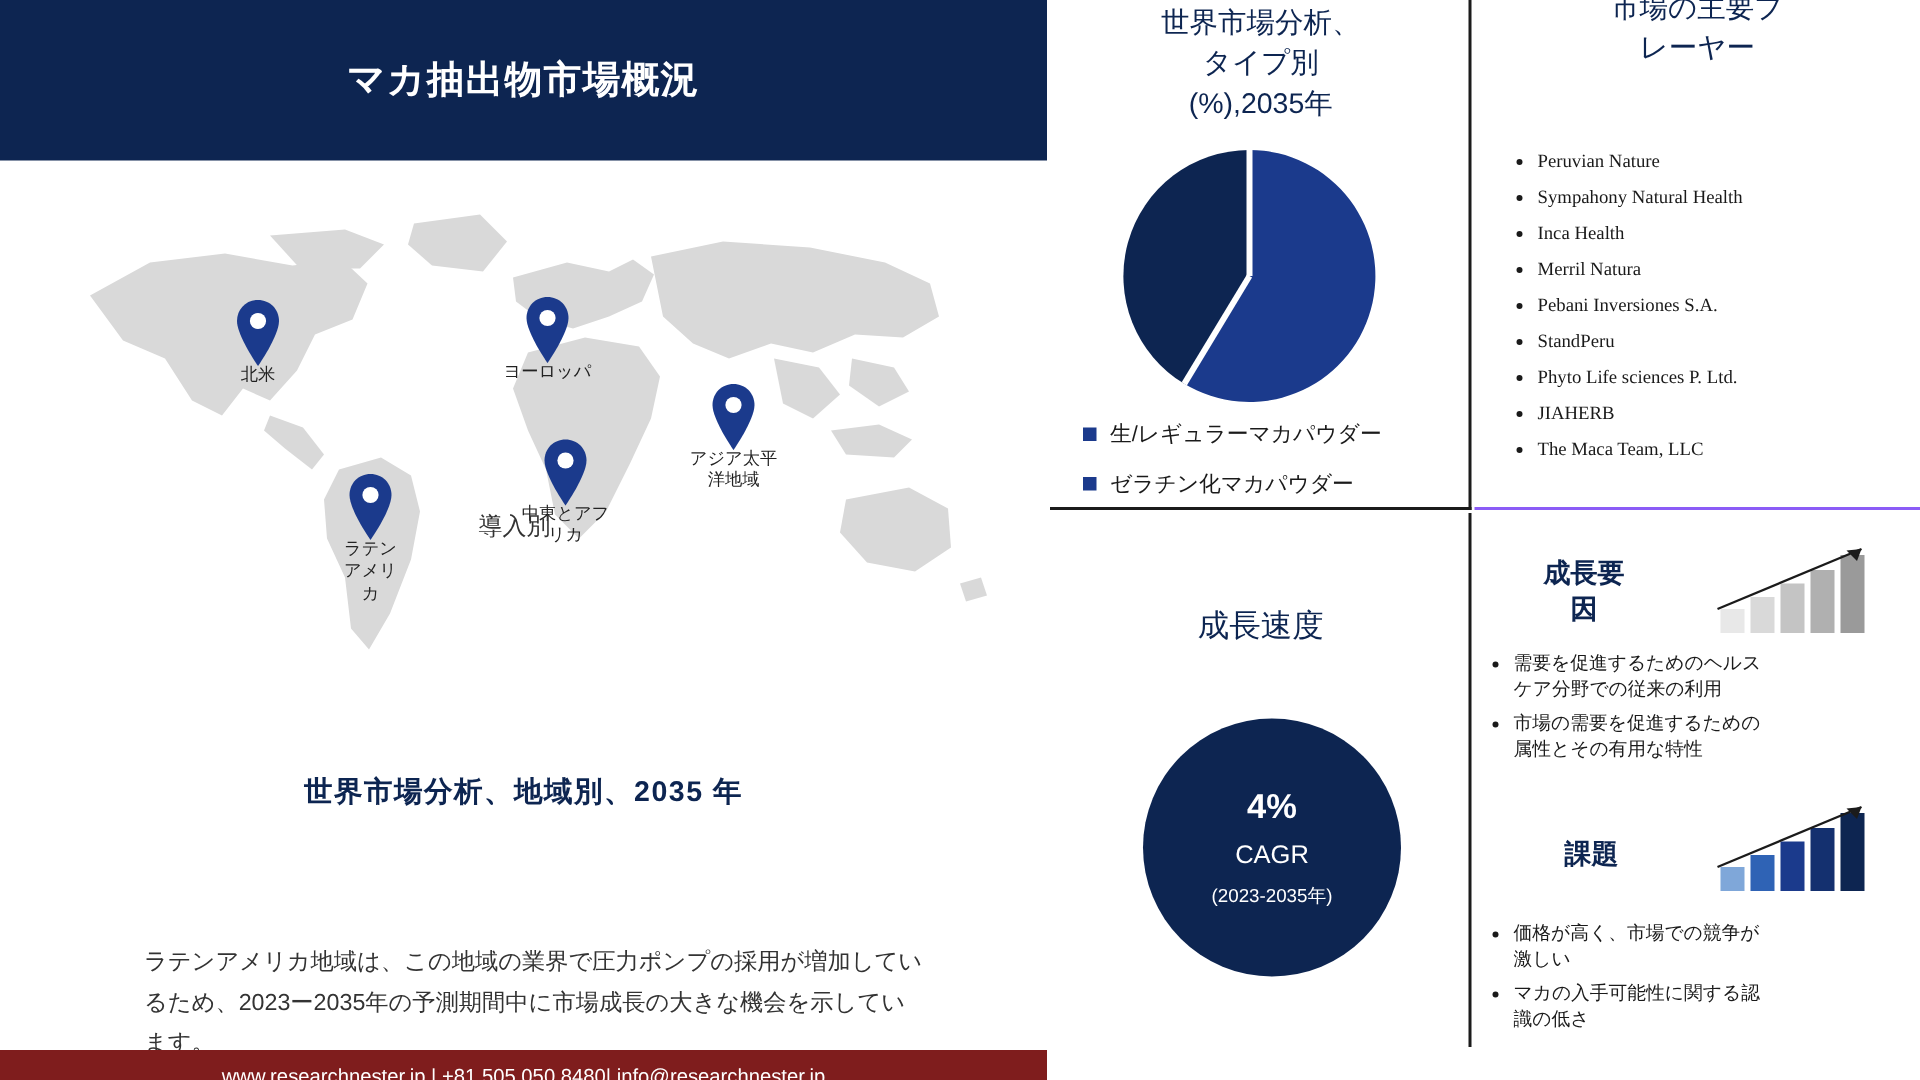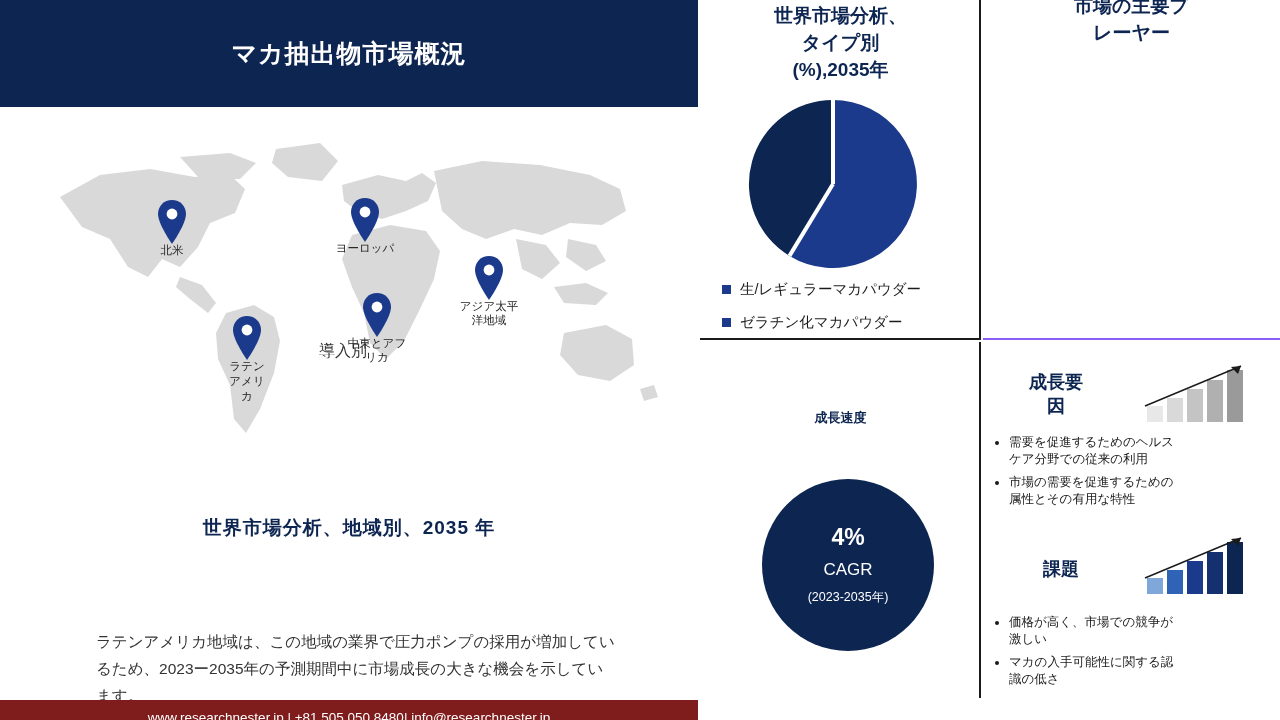--- a/index.html
+++ b/index.html
@@ -56,39 +56,39 @@
   }
 
   
   .cell { position: absolute; background: #fff; }
   .cell-tl { left: 700px; top: 0;   width: 281px; height: 340px; border-right: 2px solid #1b1b1b; border-bottom: 2px solid #1b1b1b; }
   .cell-tr { left: 983px; top: 0;   width: 297px; height: 340px; border-bottom: 2px solid #8b5cf6; }
   .cell-bl { left: 700px; top: 342px; width: 281px; height: 356px; border-right: 2px solid #1b1b1b; }
   .cell-br { left: 983px; top: 342px; width: 297px; height: 356px; }
 
   .cell-h {
-    color: #0d2551; font-weight: bold; text-align: center; line-height: 27px;
+    color: #0d2551; font-weight: normal; text-align: center; line-height: 27px;
   }
 
   .pie-head { position: absolute; left: 0; top: 2px; width: 281px; font-size: 19px; }
   .pie-wrap { position: absolute; left: 40px; top: 100px; }
 
   .legend { position: absolute; left: 22px; top: 265px; width: 255px; margin-top: 15px; }
   .legend-row { display: flex; align-items: center; margin-bottom: 14px; }
   .legend-sq { width: 9px; height: 9px; background: #1b3a8c; margin-right: 9px; flex: none; }
   .legend-tx { font-size: 14.5px; color: #1a1a1a; }
 
   .players-head { position: absolute; left: 0; top: -8px; width: 297px; font-size: 19px; }
   .players-list { position: absolute; left: 22px; top: 95px; width: 270px; }
   .players-list li {
     list-style: disc; margin-left: 20px; font-size: 12.5px; color: #1a1a1a;
     line-height: 24px; font-family: "Liberation Serif", serif;
   }
 
-  .growth-head { position: absolute; left: 0; top: 62px; width: 281px; font-size: 13px; }
+  .growth-head { position: absolute; left: 0; top: 62px; width: 281px; font-size: 21px; }
   .donut {
     position: absolute; left: 62px; top: 137px; width: 172px; height: 172px;
     border-radius: 50%; background: #0d2551;
     display: flex; flex-direction: column; align-items: center; justify-content: center;
     color: #fff;
   }
   .donut .big { font-size: 23px; font-weight: bold; }
   .donut .mid { font-size: 17px; margin-top: 9px; }
   .donut .sml { font-size: 12.5px; margin-top: 9px; }
 
@@ -224,20 +224,31 @@
         <span class="legend-tx">ゼラチン化マカパウダー</span>
       </div>
     </div>
   </div>
 
   <div class="cell cell-tr">
     <div class="cell-h players-head">
       <div>市場の主要プ</div>
       <div>レーヤー</div>
     </div>
+    <ul class="players-list">
+      <li>Peruvian Nature</li>
+      <li>Sympahony Natural Health</li>
+      <li>Inca Health</li>
+      <li>Merril Natura</li>
+      <li>Pebani Inversiones S.A.</li>
+      <li>StandPeru</li>
+      <li>Phyto Life sciences P. Ltd.</li>
+      <li>JIAHERB</li>
+      <li>The Maca Team, LLC</li>
+    </ul>
   </div>
 
   <div class="cell cell-bl">
     <div class="cell-h growth-head">成長速度</div>
     <div class="donut">
       <div class="big">4%</div>
       <div class="mid">CAGR</div>
       <div class="sml">(2023-2035年)</div>
     </div>
   </div>

